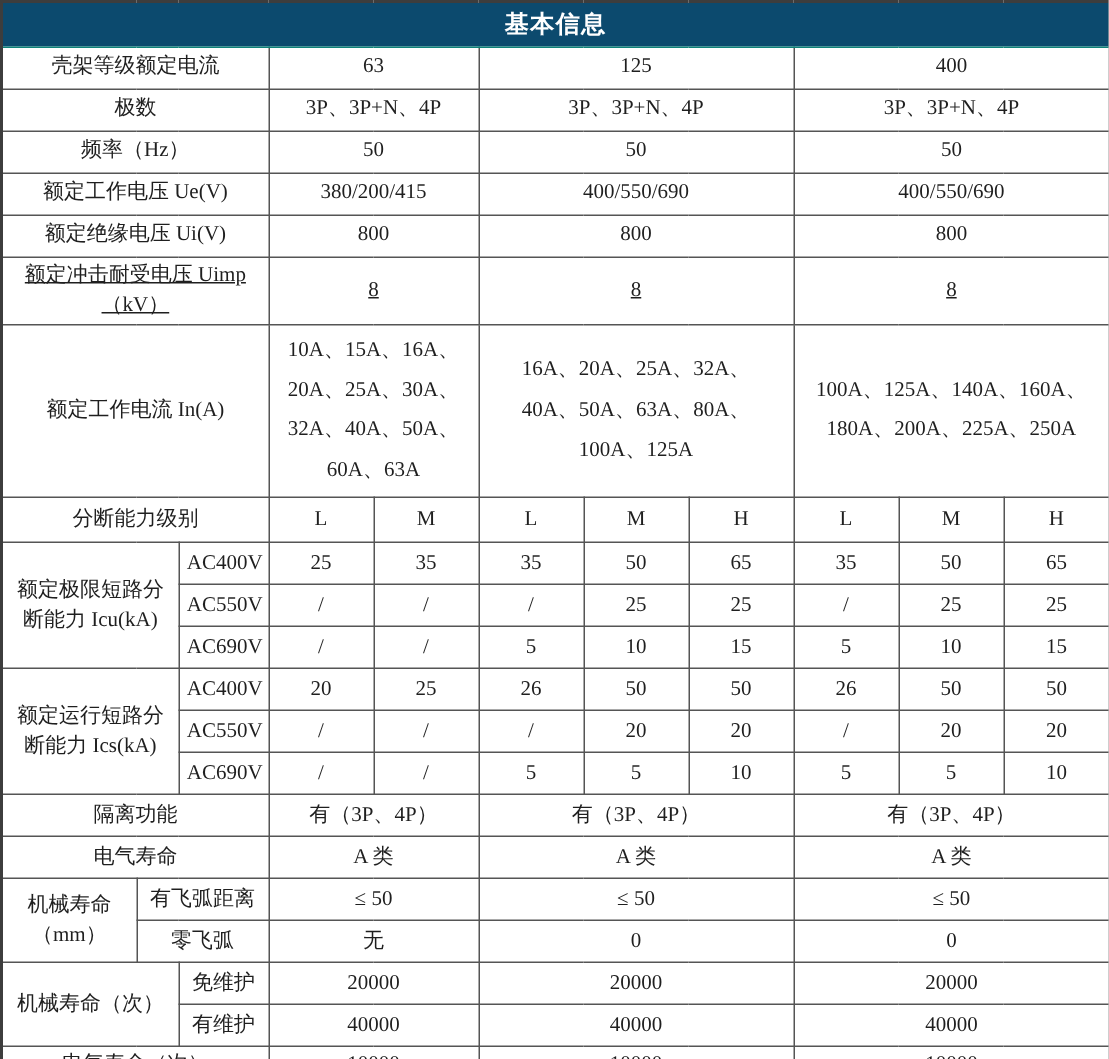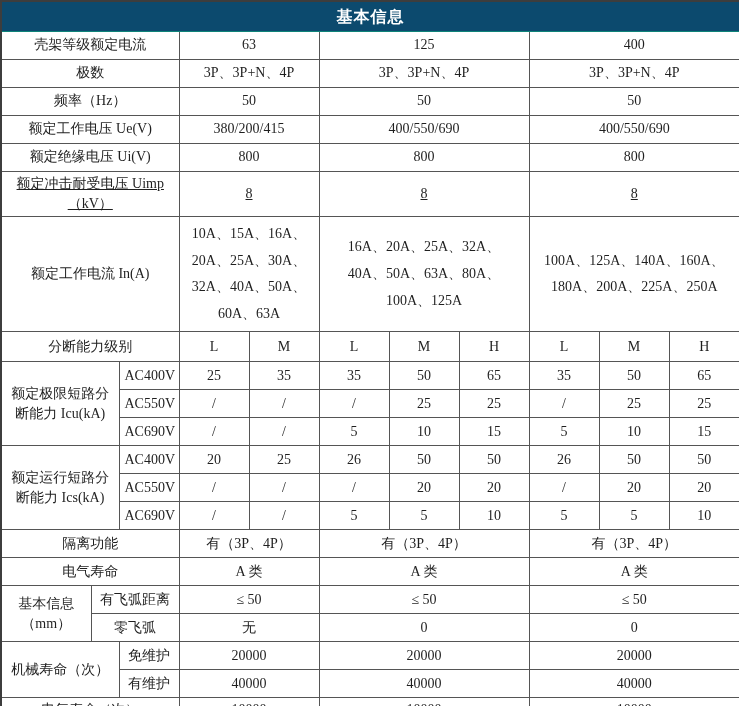--- a/index.html
+++ b/index.html
@@ -202,21 +202,21 @@
   </tr>
 
   <tr class="h28">
     <td colspan="3">电气寿命</td>
     <td colspan="2">A 类</td>
     <td colspan="3">A 类</td>
     <td colspan="3">A 类</td>
   </tr>
 
   <tr class="h28">
-    <td rowspan="2">基本信息（mm）</td>
+    <td rowspan="2">机械寿命（mm）</td>
     <td colspan="2">有飞弧距离</td>
     <td colspan="2">≤ 50</td>
     <td colspan="3">≤ 50</td>
     <td colspan="3">≤ 50</td>
   </tr>
   <tr class="h28">
     <td colspan="2">零飞弧</td>
     <td colspan="2">无</td>
     <td colspan="3">0</td>
     <td colspan="3">0</td>

